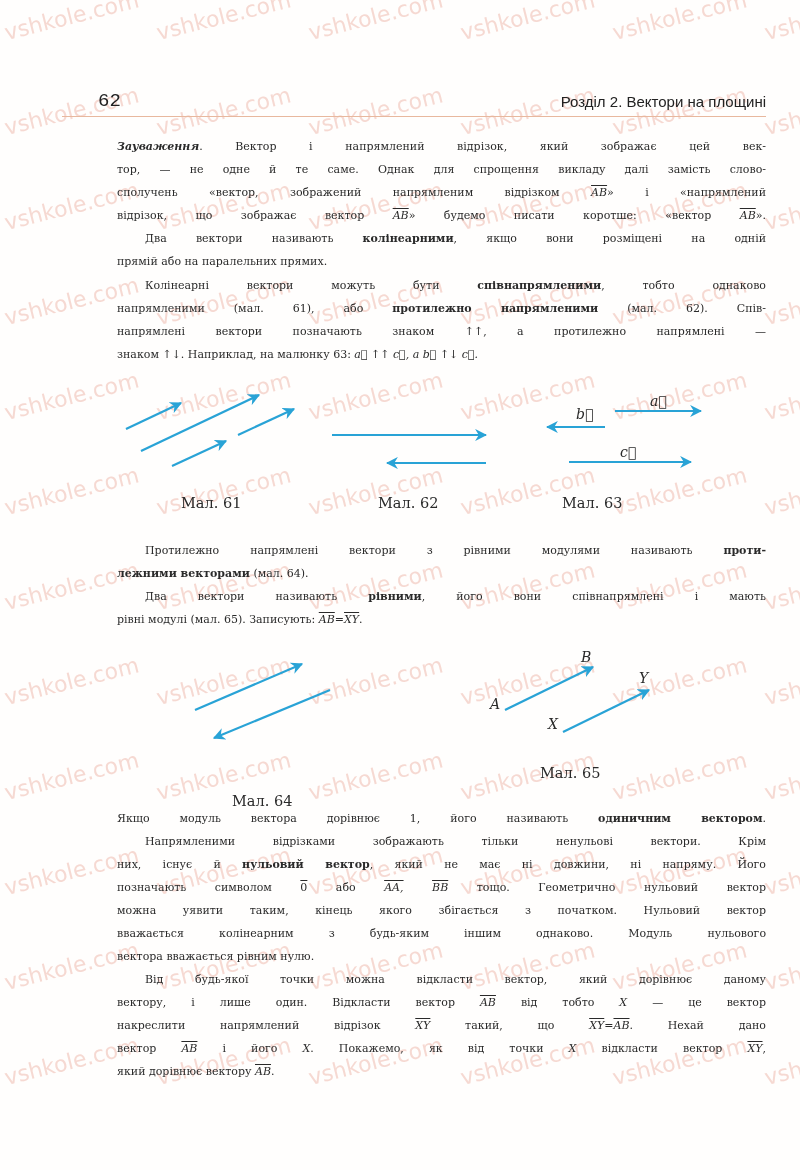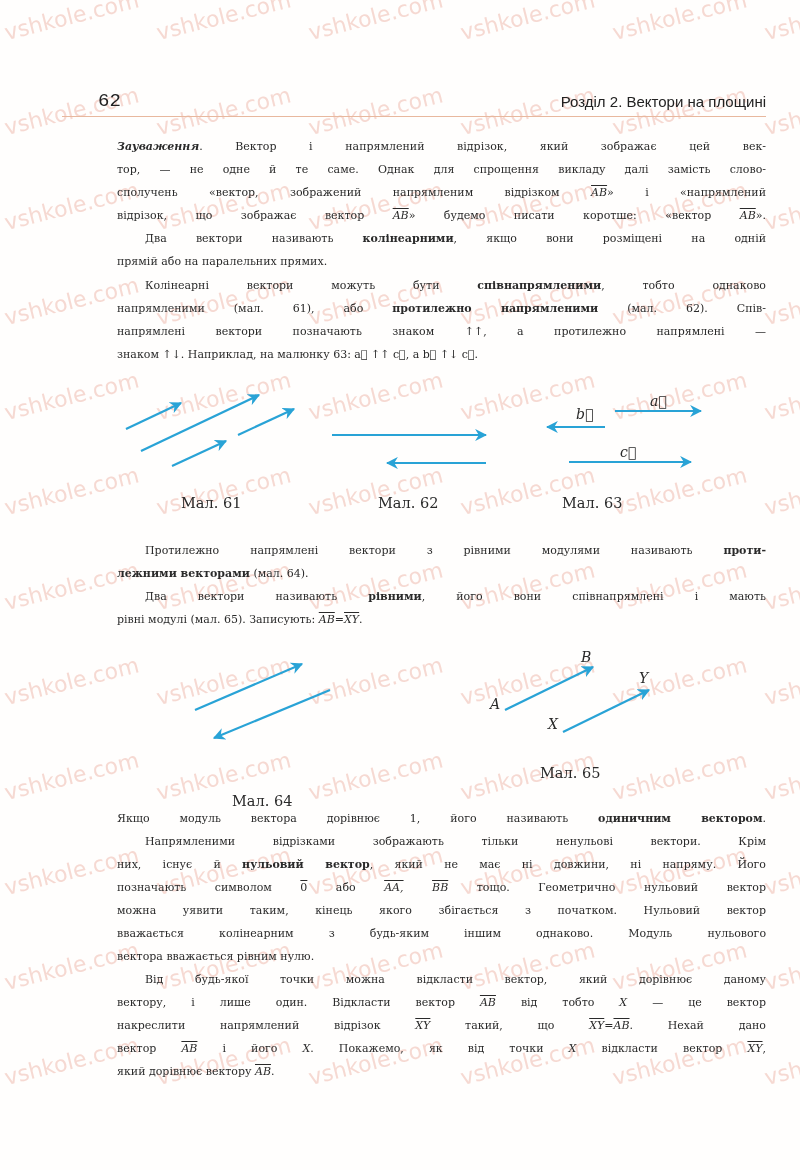--- a/index.html
+++ b/index.html
@@ -107,21 +107,21 @@
 <div class="line" style="top:158px;left:117px;width:649px"><span>тор, — не одне й те саме. Однак для спрощення викладу далі замість слово-</span></div>
 <div class="line" style="top:181px;left:117px;width:649px"><span>сполучень «вектор, зображений напрямленим відрізком </span><span class="vec">AB</span><span>» і «напрямлений</span></div>
 <div class="line" style="top:204px;left:117px;width:649px"><span>відрізок, що зображає вектор </span><span class="vec">AB</span><span>» будемо писати коротше: «вектор </span><span class="vec">AB</span><span>».</span></div>
 
 <div class="line" style="top:227px;left:145px;width:621px"><span>Два вектори називають </span><span class="b">колінеарними</span><span>, якщо вони розміщені на одній</span></div>
 <div class="line last" style="top:250px;left:117px;width:649px"><span>прямій або на паралельних прямих.</span></div>
 
 <div class="line" style="top:274px;left:145px;width:621px"><span>Колінеарні вектори можуть бути </span><span class="b">співнапрямленими</span><span>, тобто однаково</span></div>
 <div class="line" style="top:297px;left:117px;width:649px"><span>напрямленими (мал. 61), або </span><span class="b">протилежно напрямленими</span><span> (мал. 62). Спів-</span></div>
 <div class="line" style="top:320px;left:117px;width:649px"><span>напрямлені вектори позначають знаком ↑↑, а протилежно напрямлені —</span></div>
-<div class="line last" style="top:343px;left:117px;width:649px"><span>знаком ↑↓. Наприклад, на малюнку 63: </span><span style="">a⃗ ↑↑ c⃗, а b⃗ ↑↓ c⃗.</span></div>
+<div class="line last" style="top:343px;left:117px;width:649px"><span>знаком ↑↓. Наприклад, на малюнку 63: </span><span style="font-style:italic">a⃗ ↑↑ c⃗, а b⃗ ↑↓ c⃗.</span></div>
 
 <svg class="fig" style="left:0;top:0" width="800" height="1170">
   <defs>
     <marker id="ah" viewBox="0 0 10 10" refX="9" refY="5" markerWidth="5.5" markerHeight="5.5" orient="auto">
       <path d="M0,0 L10,5 L0,10 L3,5 z" fill="#29a3d6"></path>
     </marker>
   </defs>
   <g stroke="#29a3d6" stroke-width="2.2" fill="none">
     <line x1="126" y1="429" x2="181" y2="403" marker-end="url(#ah)"></line>
     <line x1="141" y1="451" x2="259" y2="395" marker-end="url(#ah)"></line>

